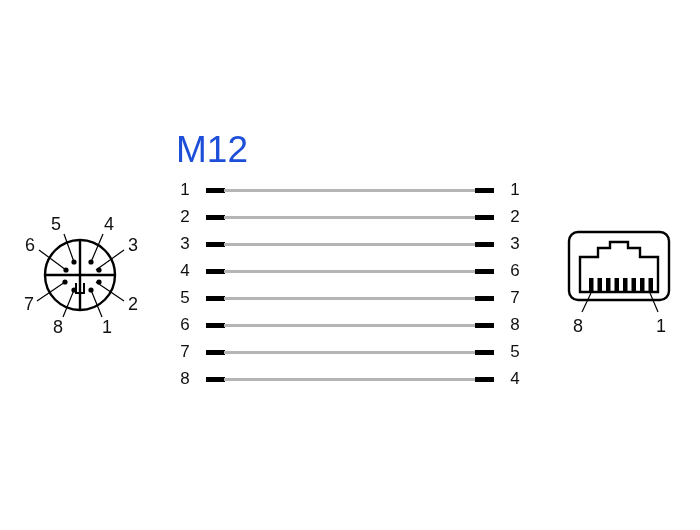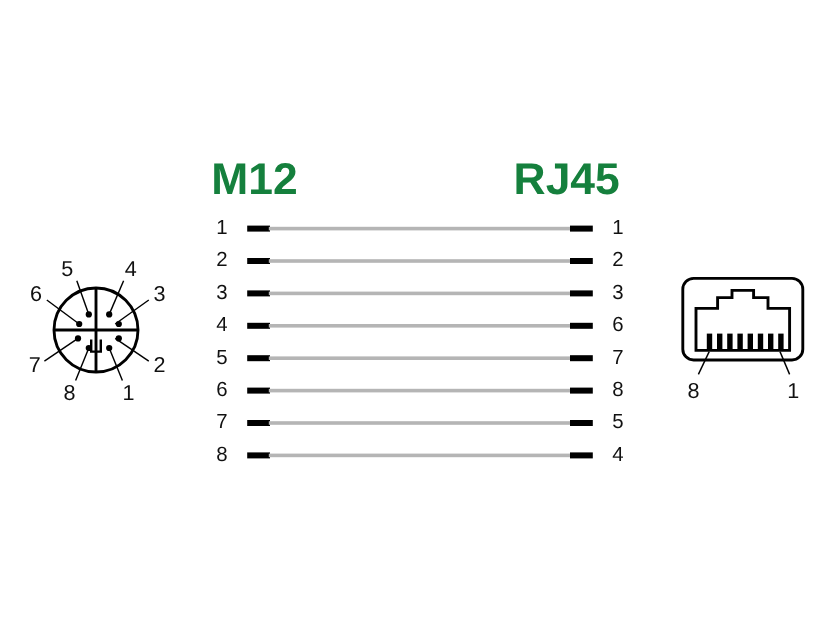--- a/index.html
+++ b/index.html
@@ -20,24 +20,24 @@
     position: absolute;
     inset: 0;
     width: 700px;
     height: 530px;
   }
 
   
   .col-header {
     position: absolute;
     font-size: 37px;
-    font-weight: 700;
+    font-weight: 400;
     letter-spacing: 0px;
     line-height: 1;
-    color: #15803d;
+    color: #1d4ed8;
     white-space: nowrap;
   }
   #header-m12  { left: 176px; top: 131px; }
   #header-rj45 { left: 428px; top: 131px; }
 
   
   #pinmap {
     position: absolute;
     left: 0;
     top: 0;
@@ -138,21 +138,20 @@
       <text x="24" y="53" font-family="Liberation Sans, sans-serif" font-size="18" text-anchor="middle" fill="#111">6</text>
       <text x="127" y="53" font-family="Liberation Sans, sans-serif" font-size="18" text-anchor="middle" fill="#111">3</text>
       <text x="23" y="112" font-family="Liberation Sans, sans-serif" font-size="18" text-anchor="middle" fill="#111">7</text>
       <text x="127" y="112" font-family="Liberation Sans, sans-serif" font-size="18" text-anchor="middle" fill="#111">2</text>
       <text x="52" y="135" font-family="Liberation Sans, sans-serif" font-size="18" text-anchor="middle" fill="#111">8</text>
       <text x="101" y="135" font-family="Liberation Sans, sans-serif" font-size="18" text-anchor="middle" fill="#111">1</text>
     </svg>
   </div>
 
   <div class="col-header" id="header-m12">M12</div>
-  <div class="col-header" id="header-rj45">RJ45</div>
 
   <div id="pinmap">
 
     <div class="pin-row" style="top:179px">
       <div class="pin-label left">1</div>
       <div class="stub left"></div>
       <div class="wire"></div>
       <div class="stub right"></div>
       <div class="pin-label right">1</div>
     </div>

